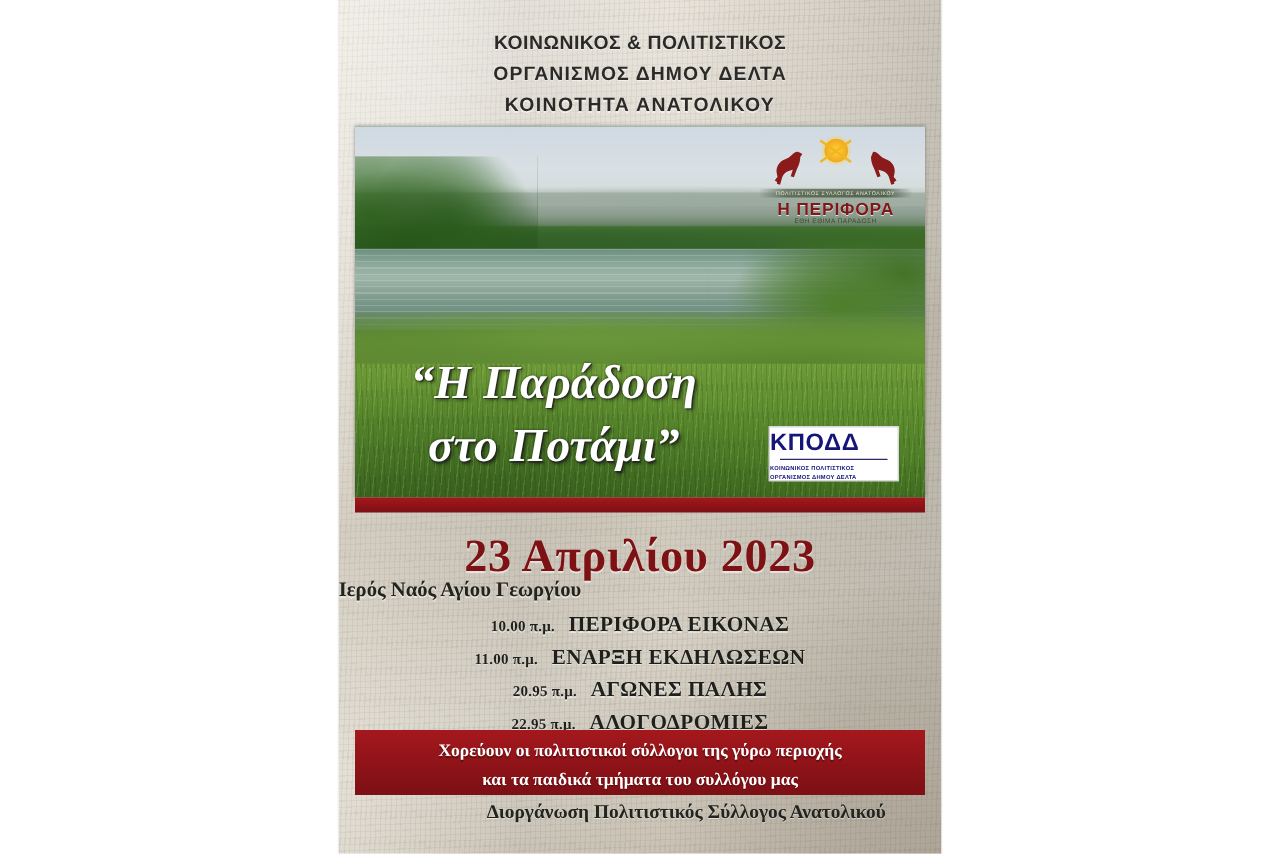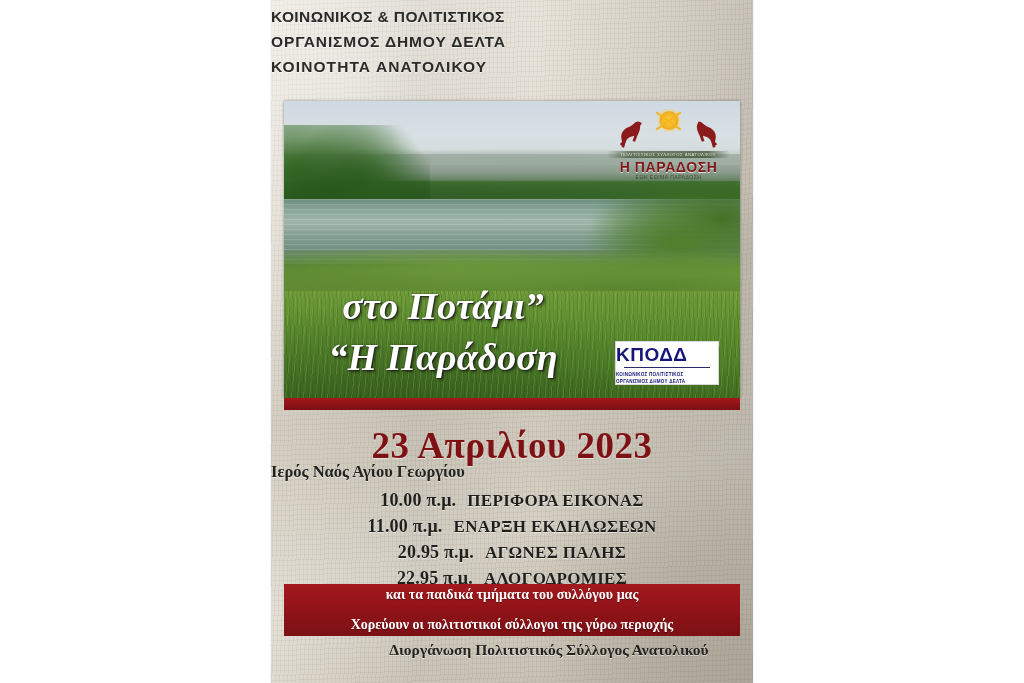--- a/index.html
+++ b/index.html
@@ -46,23 +46,23 @@
       radial-gradient(ellipse at 15% 12%, rgba(255,255,255,0.40) 0%, rgba(255,255,255,0) 45%),
       radial-gradient(ellipse at 85% 88%, rgba(110,100,85,0.22) 0%, rgba(255,255,255,0) 50%),
       radial-gradient(ellipse at 70% 30%, rgba(255,255,255,0.25) 0%, rgba(255,255,255,0) 40%);
     pointer-events: none;
   }
 
   
   .header {
     position: absolute;
     left: 0;
-    top: 4px;
-    width: 482px;
-    text-align: left;
+    top: 22px;
+    width: 482px;
+    text-align: center;
     z-index: 4;
   }
   .header .line {
     font-family: "Liberation Sans", sans-serif;
     font-weight: bold;
     font-size: 15.5px;
     letter-spacing: 0.4px;
     color: #2a2a28;
     line-height: 1.62;
     text-shadow: 0 1px 0 rgba(255,255,255,0.55);
@@ -363,21 +363,21 @@
     display: flex;
     justify-content: center;
     align-items: baseline;
     height: 26px;
     font-family: "Liberation Serif", serif;
     font-weight: bold;
     color: #1f1f1c;
     text-shadow: 0 1px 0 rgba(255,255,255,0.5);
   }
   .sched-time {
-    font-size: 18px;
+    font-size: 12px;
     letter-spacing: 0.2px;
   }
   .sched-label {
     font-size: 17px;
     letter-spacing: 0.3px;
     margin-left: 11px;
   }
 
   
   .footer {
@@ -426,28 +426,28 @@
             <path fill="#8b1a1a" d="M30 4c-3 0-5 2-7 4-3 3-7 3-10 6-3 3-4 7-3 11 1 3 1 6 0 9l3 1 2-7c1-3 3-5 6-6l4-1-2 6 3 1 3-8c2-4 3-7 3-11l2-3z"></path>
             <path fill="#8b1a1a" d="M14 25c-2 2-4 3-6 6l3 2 4-5z"></path>
           </svg>
           <svg class="horse right" viewBox="0 0 40 40">
             <path fill="#8b1a1a" d="M10 4c3 0 5 2 7 4 3 3 7 3 10 6 3 3 4 7 3 11-1 3-1 6 0 9l-3 1-2-7c-1-3-3-5-6-6l-4-1 2 6-3 1-3-8c-2-4-3-7-3-11L10 4z"></path>
             <path fill="#8b1a1a" d="M26 25c2 2 4 3 6 6l-3 2-4-5z"></path>
           </svg>
         </div>
         <div class="valmada-band"></div>
         <div class="valmada-micro">ΠΟΛΙΤΙΣΤΙΚΟΣ ΣΥΛΛΟΓΟΣ ΑΝΑΤΟΛΙΚΟΥ</div>
-        <div class="valmada-name">Η ΠΑΡΑΔΟΣΗ</div>
+        <div class="valmada-name">Η ΠΕΡΙΦΟΡΑ</div>
         <div class="valmada-sub">ΕΘΗ  ΕΘΙΜΑ  ΠΑΡΑΔΟΣΗ</div>
       </div>
     </div>
 
     <div class="title-block">
+      <div class="tl">“Η Παράδοση</div>
       <div class="tl">στο Ποτάμι”</div>
-      <div class="tl">“Η Παράδοση</div>
     </div>
 
     <div class="kpodd">
       <div class="k-main">ΚΠΟΔΔ</div>
       <div class="k-rule"></div>
       <div class="k-sub">ΚΟΙΝΩΝΙΚΟΣ ΠΟΛΙΤΙΣΤΙΚΟΣ</div>
       <div class="k-sub">ΟΡΓΑΝΙΣΜΟΣ ΔΗΜΟΥ ΔΕΛΤΑ</div>
     </div>
 
     <div class="redbar redbar-1"></div>
@@ -469,20 +469,20 @@
         <span class="sched-time">20.95 π.μ.</span>
         <span class="sched-label">ΑΓΩΝΕΣ ΠΑΛΗΣ</span>
       </div>
       <div class="sched-row">
         <span class="sched-time">22.95 π.μ.</span>
         <span class="sched-label">ΑΛΟΓΟΔΡΟΜΙΕΣ</span>
       </div>
     </div>
 
     <div class="redbar redbar-2">
+      <div class="rb-text">Χορεύουν οι πολιτιστικοί σύλλογοι της γύρω περιοχής</div>
       <div class="rb-text" style="padding-top:0;">και τα παιδικά τμήματα του συλλόγου μας</div>
-      <div class="rb-text">Χορεύουν οι πολιτιστικοί σύλλογοι της γύρω περιοχής</div>
     </div>
 
     <div class="footer">Διοργάνωση Πολιτιστικός Σύλλογος Ανατολικού</div>
 
   </div>
 </div>
 
 </body></html>

